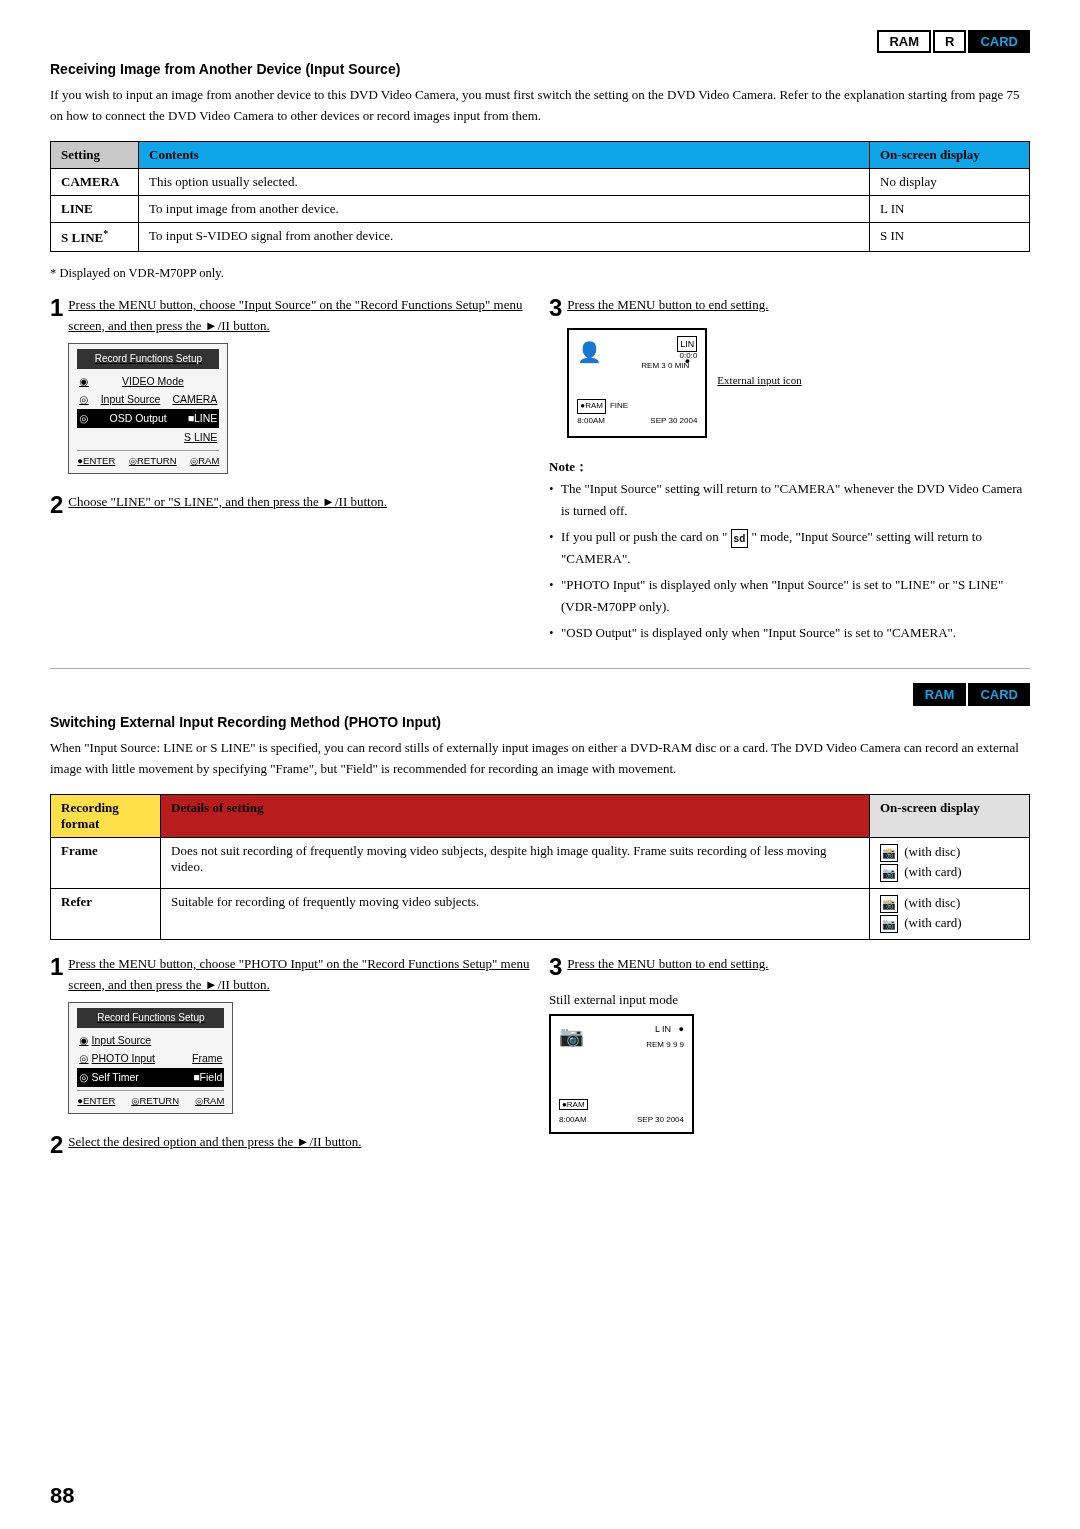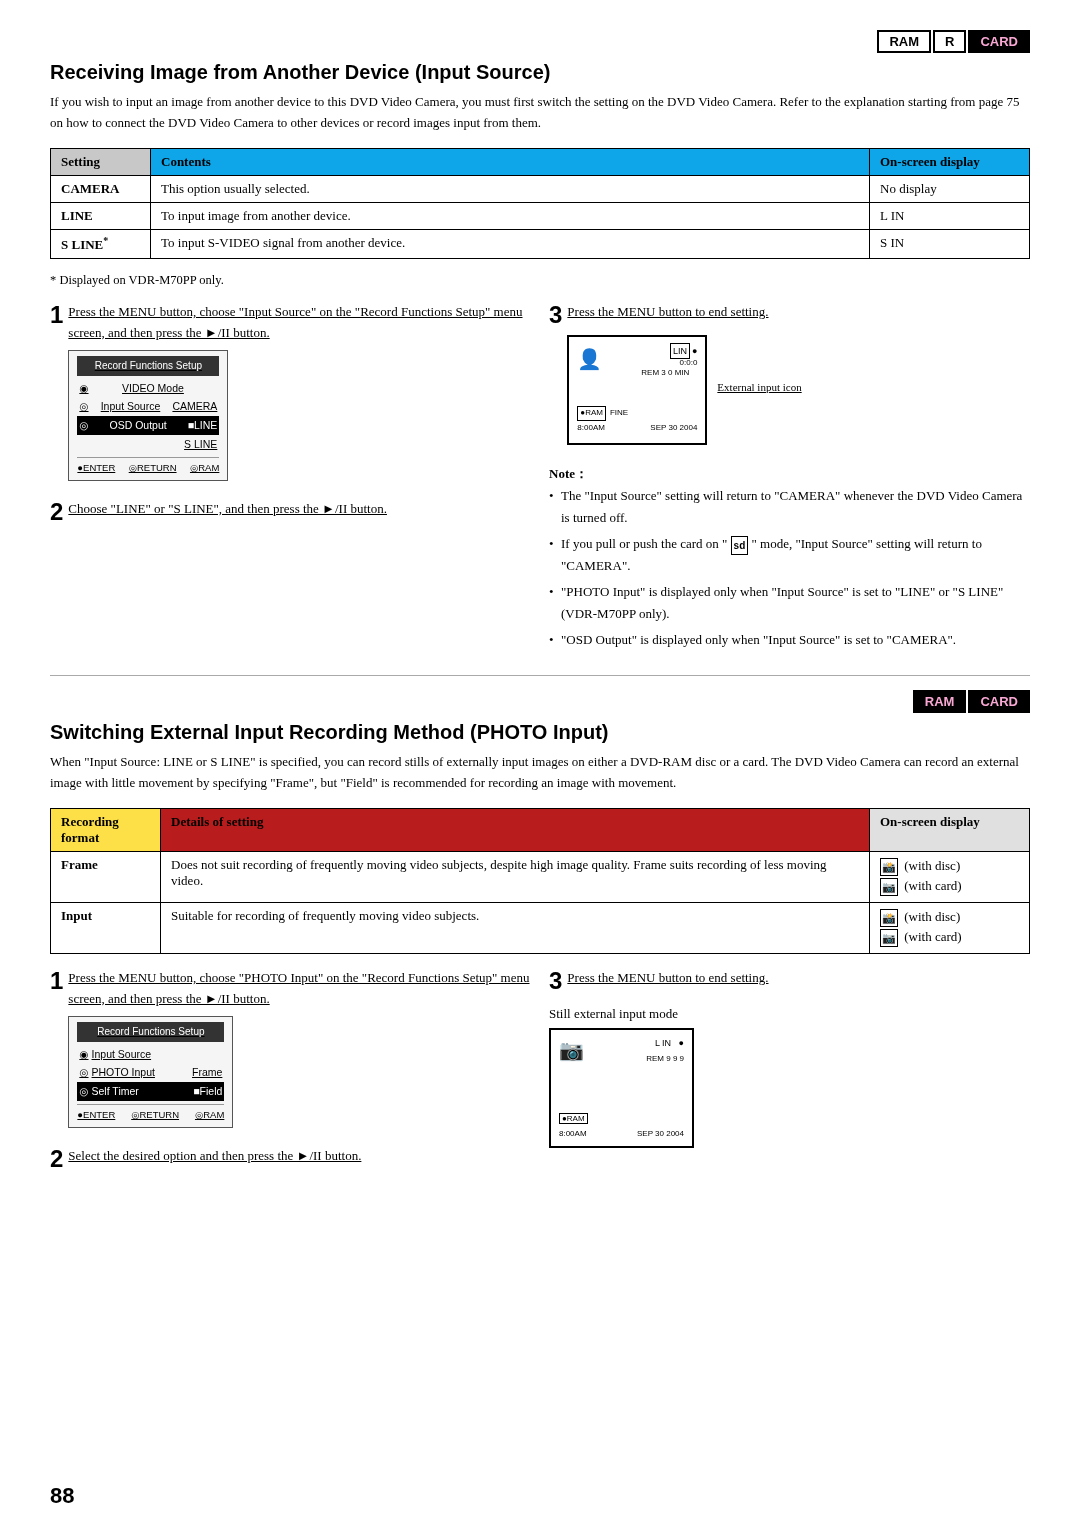--- a/index.html
+++ b/index.html
@@ -25,26 +25,26 @@
     .badge {
       display: inline-block;
       border: 2px solid #000;
       padding: 2px 10px;
       font-size: 13px;
       font-weight: bold;
       font-family: Arial, sans-serif;
     }
     .badge.filled {
       background: #000;
-      color: #f9a8d4;
+      color: #0ea5e9;
     }
 
     
     .section-title {
-      font-size: 20px;
+      font-size: 14px;
       font-weight: bold;
       margin-bottom: 8px;
       font-family: Arial, sans-serif;
     }
 
     .section-intro {
       font-size: 13px;
       line-height: 1.6;
       margin-bottom: 14px;
     }
@@ -62,21 +62,21 @@
       vertical-align: top;
     }
     table thead th {
       background: #0ea5e9;
       font-weight: bold;
       text-align: left;
     }
     table thead th:first-child {
       background: #c8c8c8;
     }
-    .col-setting { width: 100px; }
+    .col-setting { width: 88px; }
     .col-contents { width: auto; }
     .col-onscreen { width: 160px; }
 
     .row-camera td:first-child { font-weight: bold; }
     .row-line td:first-child { font-weight: bold; }
     .row-sline td:first-child { font-weight: italic; font-weight: bold; }
 
     .footnote {
       font-size: 12.5px;
       margin-bottom: 14px;
@@ -396,21 +396,21 @@
     <div class="step-inline">
       <span class="step-number-big">3</span>
       <div class="step-content">
         <span>Press the MENU button to end setting.</span>
         
         <div style="display:flex; align-items:flex-start; gap:10px; margin-top:6px;">
           <div class="camera-display">
 
             <div style="position:absolute; top:6px; left:8px; font-size:20px;">👤</div>
 
-            <div style="position:absolute; top:6px; right:8px; font-size:9px; font-family:Arial,sans-serif; display:flex; align-items:center; gap:2px;">
+            <div style="position:absolute; top:6px; right:8px; font-size:9px; font-family:Arial,sans-serif; display:flex; align-items:center; gap:2px;flex-direction:column;">
               <span style="border:1px solid #000; padding:0 2px;">LIN</span>
               <span>●</span>
             </div>
 
             <div style="position:absolute; top:20px; right:8px; font-size:8px; font-family:Arial,sans-serif; text-align:right;">0:0:0</div>
 
             <div style="position:absolute; top:30px; right:16px; font-size:8px; font-family:Arial,sans-serif; text-align:right;">REM 3 0 MIN</div>
 
             <div style="position:absolute; bottom:22px; left:8px; font-size:8px; font-family:Arial,sans-serif; display:flex; gap:4px; align-items:center;">
               <span style="border:1px solid #000; padding:0 2px; font-size:8px;">●RAM</span>
@@ -464,21 +464,21 @@
           <span class="icon-small">📸</span>
           <span>(with disc)</span>
         </div>
         <div>
           <span class="icon-small">📷</span>
           <span>(with card)</span>
         </div>
       </td>
     </tr>
     <tr>
-      <td class="row-header">Input</td>
+      <td class="row-header">Refer</td>
       <td>Suitable for recording of frequently moving video subjects.</td>
       <td>
         <div>
           <span class="icon-small">📸</span>
           <span>(with disc)</span>
         </div>
         <div>
           <span class="icon-small">📷</span>
           <span>(with card)</span>
         </div>

